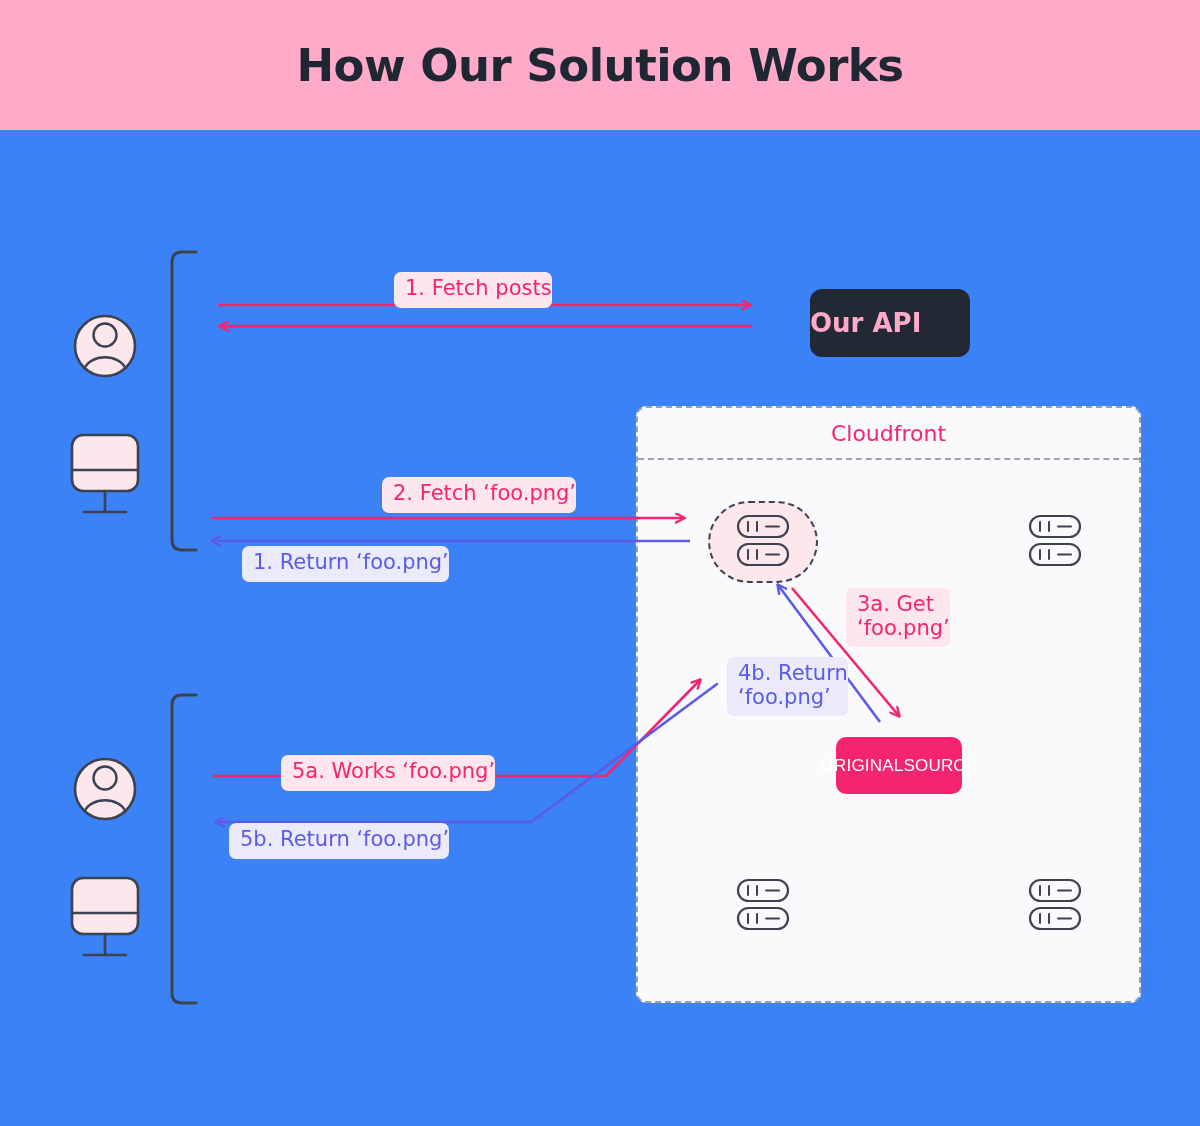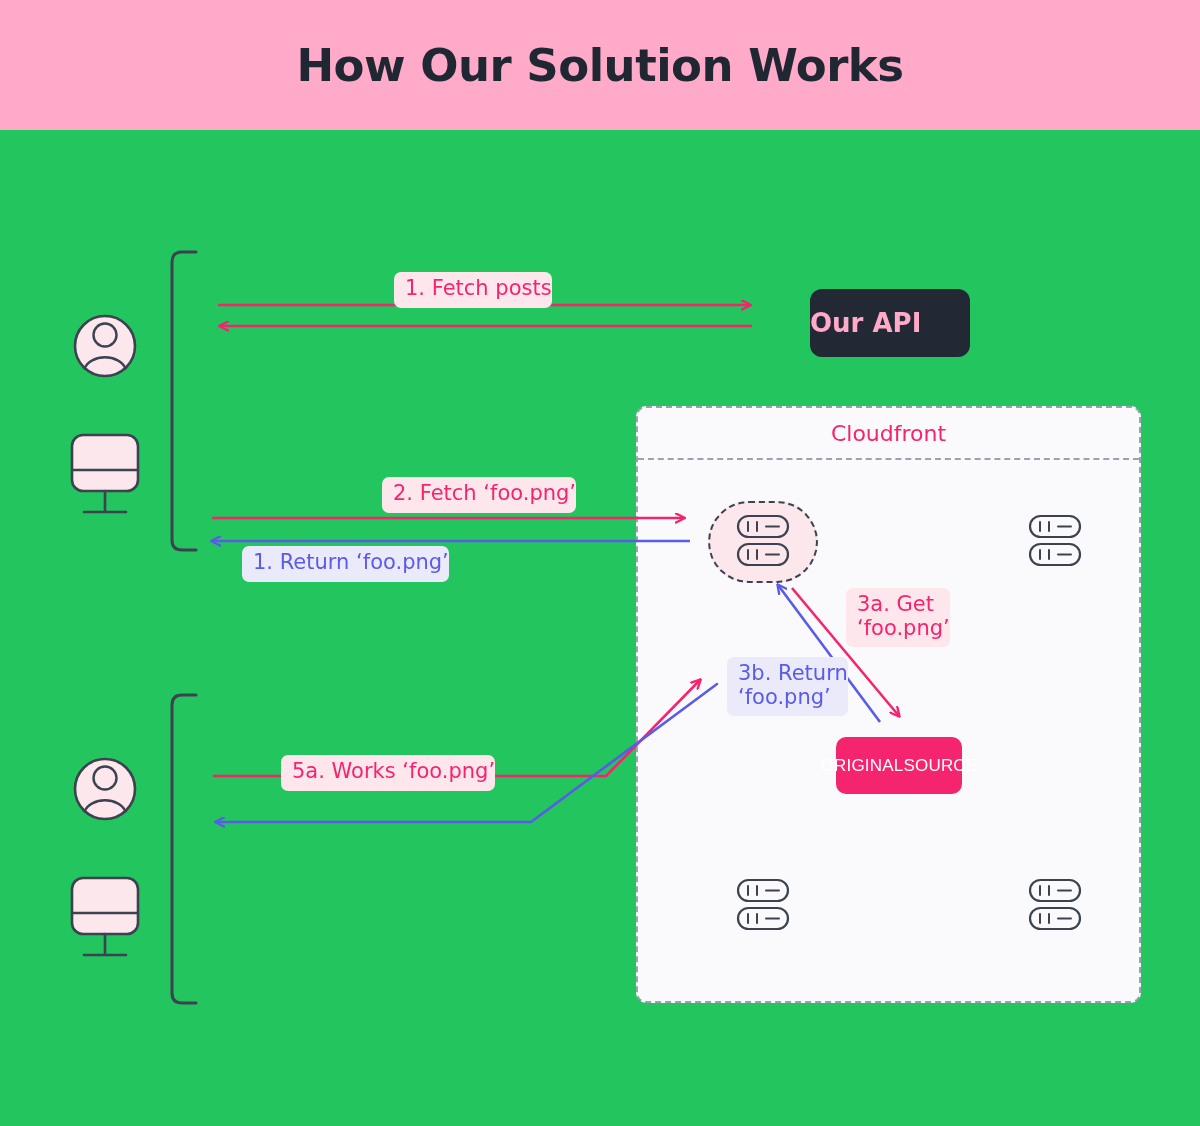--- a/index.html
+++ b/index.html
@@ -11,21 +11,21 @@
     width: 1200px;
     height: 1126px;
     font-family: "Liberation Sans", sans-serif;
     position: relative;
     overflow: hidden;
   }
   .page {
     position: relative;
     width: 1200px;
     height: 1126px;
-    background: #22c55e;
+    background: #3b82f6;
   }
   
   .header {
     position: absolute;
     left: 0; top: 0;
     width: 1200px;
     height: 130px;
     background: #ffaac8;
     display: flex;
     align-items: center;
@@ -278,20 +278,21 @@
 
     <div class="steplabel pink" style="left:394px; top:142px;">1. Fetch posts</div>
 
     <div class="steplabel pink" style="left:382px; top:347px;">2. Fetch ‘foo.png’</div>
 
     <div class="steplabel blue" style="left:242px; top:416px;">1. Return ‘foo.png’</div>
 
     <div class="steplabel pink" style="left:846px; top:458px;">3a. Get
 ‘foo.png’</div>
 
-    <div class="steplabel blue" style="left:727px; top:527px;">3b. Return
+    <div class="steplabel blue" style="left:727px; top:527px;">4b. Return
 ‘foo.png’</div>
 
     <div class="steplabel pink" style="left:281px; top:625px;">5a. Works ‘foo.png’</div>
 
+    <div class="steplabel blue" style="left:229px; top:693px;">5b. Return ‘foo.png’</div>
 
   </div>
 </div>
 
 </body></html>

